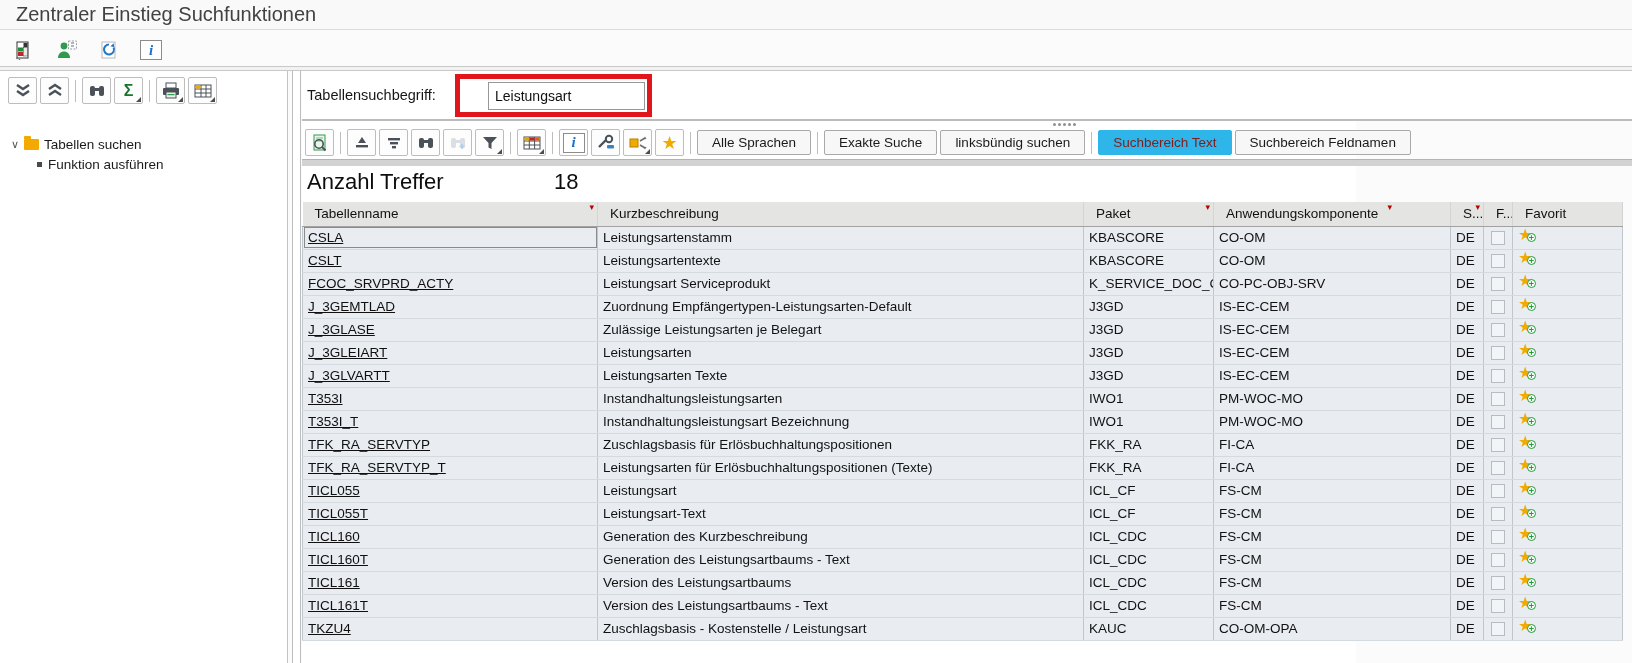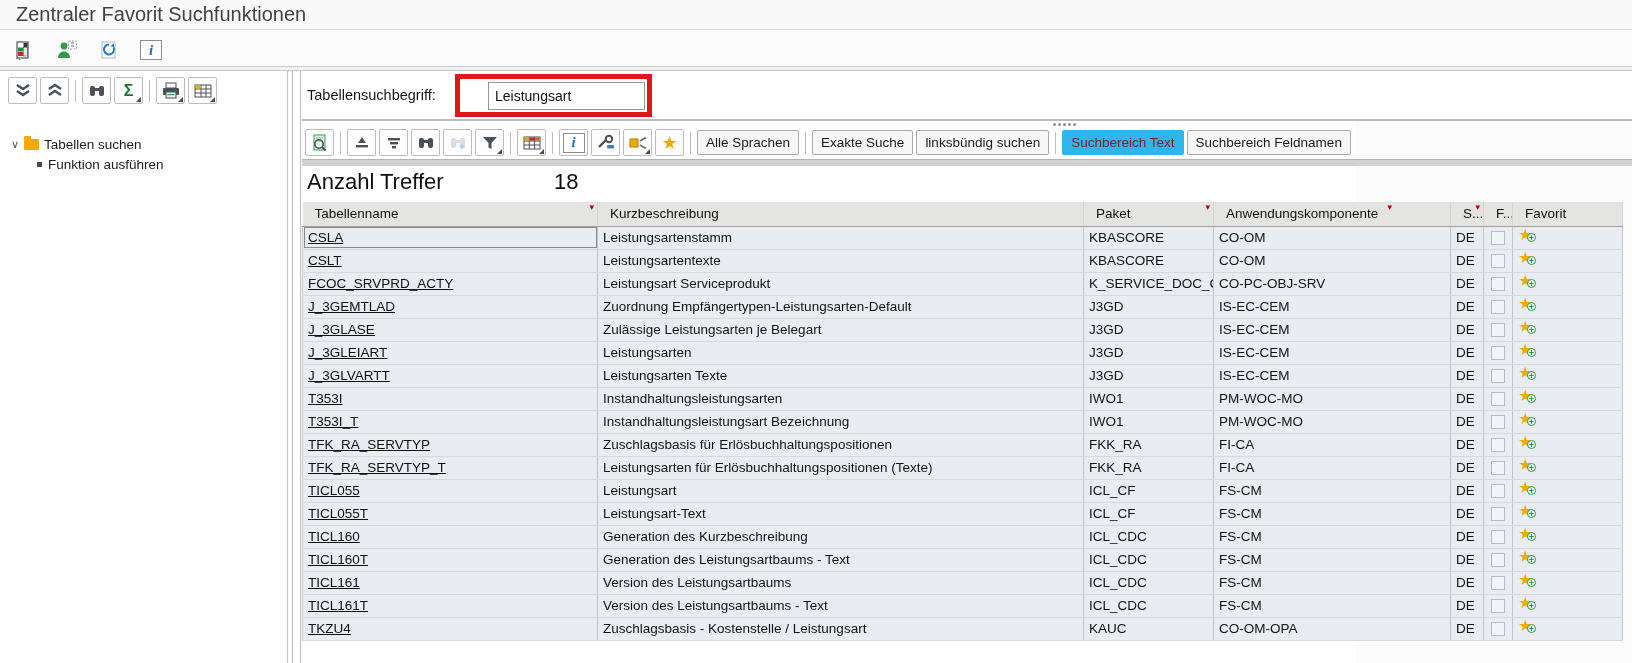--- a/index.html
+++ b/index.html
@@ -30,21 +30,21 @@
   #splitter { position:absolute; left:292px; top:71px; width:9px; height:592px; background:#fff; border-left:1px solid #bdbdbd; border-right:1px solid #bdbdbd; }
 
   
   #main { position:absolute; left:302px; top:71px; width:1054px; height:592px; background:#fff; }
   #search-row { position:absolute; left:0; top:0; width:1330px; height:50px; background:#fff; border-bottom:2px solid #bcbcbc; }
   #search-label { position:absolute; left:5px; top:16px; font-size:14.5px; color:#161616; }
   #red-annotation { position:absolute; left:153px; top:3px; width:197px; height:43px; border:5px solid #e0161c; }
   #search-input { position:absolute; left:186px; top:11px; width:157px; height:28px; border:1px solid #979797; background:#fff; font-size:14px; font-family:"Liberation Sans",sans-serif; padding:0 6px; color:#101010; }
 
   #results-toolbar { position:absolute; left:3px; top:55px; width:1324px; height:33px; display:flex; align-items:center; gap:3px; }
-  .txt-btn { height:25px; background:#f7f7f7; border:1px solid #a9a9a9; border-radius:2px; font-size:13.5px; color:#1a1a1a; padding:0 8px; display:flex; align-items:center; cursor:pointer; white-space:nowrap; }
+  .txt-btn { height:25px; background:#f7f7f7; border:1px solid #a9a9a9; border-radius:2px; font-size:13.5px; color:#1a1a1a; padding:0 14px; display:flex; align-items:center; cursor:pointer; white-space:nowrap; }
   .txt-btn.active { background:#2eb6ea; border-color:#2eb6ea; color:#7f1d1d; }
   #grip-dots { position:absolute; left:748px; top:-3px; display:flex; gap:2px; }
   #grip-dots i { width:3px; height:3px; background:#8f8f8f; border-radius:50%; }
   #toolbar-band { position:absolute; left:0; top:88px; width:1330px; height:7px; background:#d2d2d2; border-top:1px solid #b3b3b3; }
 
   #hits-row { position:absolute; left:5px; top:98px; display:flex; font-size:22px; color:#0d0d0d;gap:35px; }
   #hits-label { width:212px; }
 
   
   #results-table { position:absolute; left:0; top:131px; border-collapse:collapse; table-layout:fixed; width:1320px; font-size:13.5px; }
@@ -69,21 +69,21 @@
   .ic { display:flex; align-items:center; justify-content:center; }
   .sigma { color:#17762d; font-size:16px; font-weight:bold; }
   .star-glyph { color:#f0ab00; font-size:18px; }
   .info-box { width:22px; height:20px; border:1px solid #8c8c8c; background:#fff; color:#1f6fc4; font-family:"Liberation Serif",serif; font-style:italic; font-weight:bold; font-size:15px; display:flex; align-items:center; justify-content:center; }
   .disabled { opacity:.38; }
 </style>
 </head>
 <body>
 
 <div id="titlebar">
-  <div id="page-title">Zentraler Favorit Suchfunktionen</div>
+  <div id="page-title">Zentraler Einstieg Suchfunktionen</div>
 </div>
 
 <div id="app-toolbar">
     <div class="app-icon-btn">
       <span class="ic">
         <svg width="20" height="20" viewBox="0 0 20 20">
           <rect x="2" y="2" width="11" height="16" fill="#fff" stroke="#333"></rect>
           <rect x="3" y="3" width="5" height="4" fill="#fff"></rect>
           <rect x="8.5" y="3" width="4" height="4" fill="#333"></rect>
           <rect x="3" y="7.5" width="5" height="4" fill="#1e8a3c"></rect>

